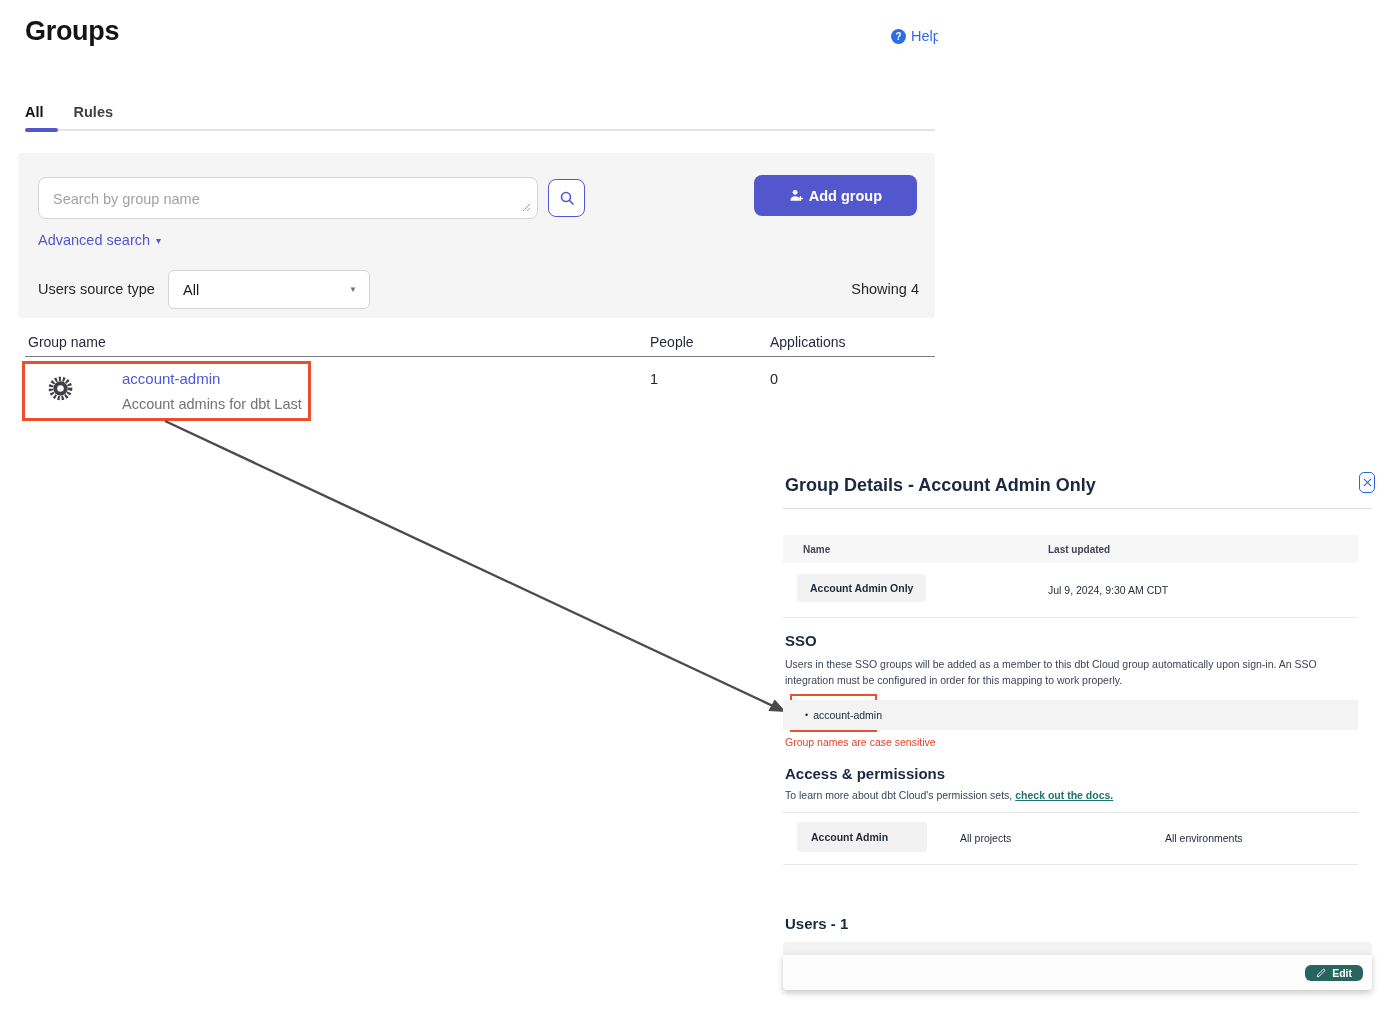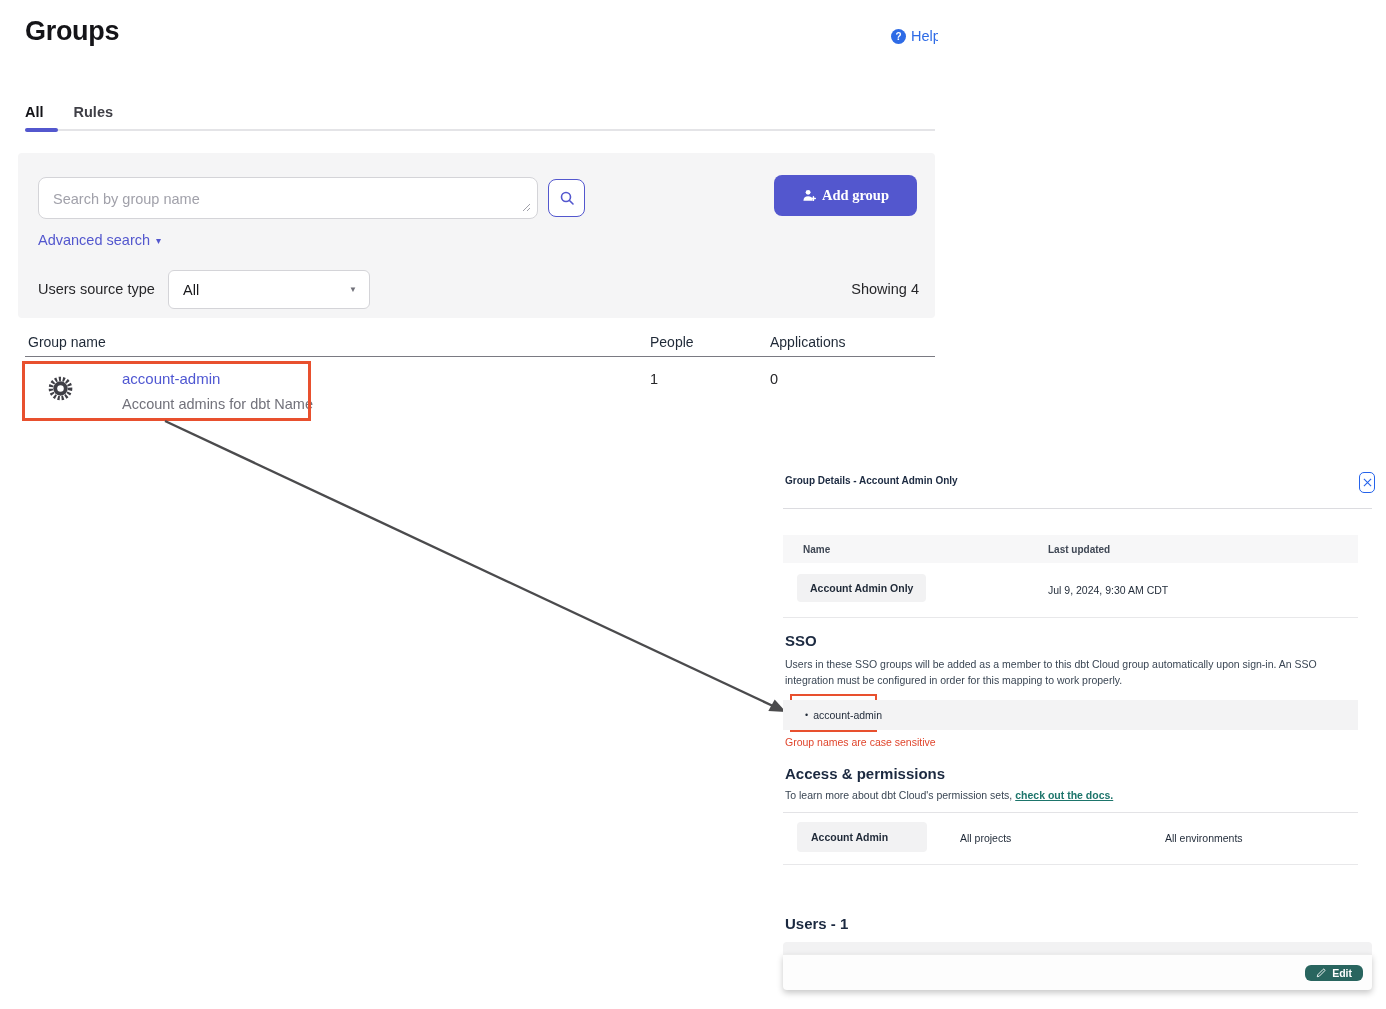--- a/index.html
+++ b/index.html
@@ -17,21 +17,21 @@
   .tab.active { color:#141418; }
   .tabs-track { position:absolute; left:25px; top:129px; width:910px; height:2px; background:#e4e4e7; }
   .tabs-active-bar { position:absolute; left:25px; top:128px; width:33px; height:4px; border-radius:2px; background:#5357CE; }
 
   .filter-panel { position:absolute; left:18px; top:153px; width:917px; height:165px; background:#f5f5f6; border-radius:4px; }
   .search-box { position:absolute; left:20px; top:24px; width:500px; height:42px; }
   .search-box textarea { width:100%; height:100%; resize:none; border:1px solid #d4d4d8; border-radius:8px; background:#fff; font-family:"Liberation Sans",sans-serif; font-size:14.5px; color:#18181b; padding:13px 24px 6px 14px; outline:none; overflow:hidden; }
   .search-box textarea::placeholder { color:#a1a1aa; }
   .resize-glyph { position:absolute; right:7px; bottom:7px; pointer-events:none; }
   .search-btn { position:absolute; left:530px; top:26px; width:37px; height:38px; background:#fff; border:1.5px solid #5357CE; border-radius:8px; display:flex; align-items:center; justify-content:center; cursor:pointer; }
-  .add-group { position:absolute; right:18px; top:22px; height:41px; padding:0 28px; background:#5357CE; border:none; border-radius:8px; color:#fff; font-family:Liberation Serif, serif; font-size:14.5px; font-weight:700; display:flex; align-items:center; gap:5px; cursor:pointer; }
+  .add-group { position:absolute; right:18px; top:22px; height:41px; padding:0 35px; background:#5357CE; border:none; border-radius:8px; color:#fff; font-family:Liberation Sans, sans-serif; font-size:14.5px; font-weight:700; display:flex; align-items:center; gap:5px; cursor:pointer; }
   .advanced { position:absolute; left:20px; top:79px; color:#5357CE; font-size:14.5px; display:flex; align-items:center; gap:6px; cursor:pointer; text-decoration:none; }
   .advanced .caret { font-size:10px; }
   .source-row-label { position:absolute; left:20px; top:128px; font-size:14.5px; color:#27272a; }
   .source-select { position:absolute; left:150px; top:117px; width:202px; height:39px; background:#fff; border:1px solid #d4d4d8; border-radius:6px; display:flex; align-items:center; padding:0 12px 0 14px; font-size:14.5px; color:#18181b; cursor:pointer; }
   .source-select .sel-caret { margin-left:auto; font-size:8px; color:#71717a; }
   .showing { position:absolute; right:16px; top:128px; font-size:14.5px; color:#27272a; }
 
   .gtable-head { position:absolute; left:25px; top:330px; width:910px; height:27px; border-bottom:1px solid #7a7a82; font-size:14px; color:#1f2937; }
   .gth-name { position:absolute; left:3px; top:4px; }
   .gth-people { position:absolute; left:625px; top:4px; }
@@ -43,21 +43,21 @@
   .grp-desc { position:absolute; left:97px; top:39px; font-size:14.5px; color:#71717a; }
   .grp-people { position:absolute; left:625px; top:14px; font-size:14.5px; color:#27272a; }
   .grp-apps { position:absolute; left:745px; top:14px; font-size:14.5px; color:#27272a; }
 
   .red-box-1 { position:absolute; left:22px; top:361px; width:289px; height:60px; border:3px solid #E8502E; pointer-events:none; }
   .red-box-2 { position:absolute; left:790px; top:694px; width:87px; height:38px; border:2.5px solid #E8502E; pointer-events:none; }
   .arrow-overlay { position:absolute; left:0; top:0; width:1386px; height:1009px; pointer-events:none; }
 
   
   .details { position:absolute; left:783px; top:465px; width:589px; height:530px; font-size:10.5px; color:#3a4654; }
-  .d-title { position:absolute; left:2px; top:10px; font-size:10px; font-weight:700; color:#1b2940; }
+  .d-title { position:absolute; left:2px; top:10px; font-size:18px; font-weight:700; color:#1b2940; }
   .d-close { position:absolute; right:-3px; top:7px; width:16px; height:21px; border:1.6px solid #2563EB; border-radius:5px; background:#fff; display:flex; align-items:center; justify-content:center; cursor:pointer; padding:0; }
   .d-div1 { position:absolute; left:0; top:43px; width:589px; height:1px; background:#dcdce0; }
 
   .info-table { position:absolute; left:0; top:70px; width:575px; }
   .t-head { background:#f7f7f8; height:28px; position:relative; font-weight:700; color:#3f4754; font-size:10px; }
   .t-row { position:relative; border-bottom:1px solid #e8e8ea; }
   .info-table .t-row { height:55px; }
   .ith-name { position:absolute; left:20px; top:9px; }
   .ith-upd  { position:absolute; left:265px; top:9px; }
   .pill { position:absolute; left:14px; top:11px; background:#f2f2f3; border-radius:4px; padding:8px 13px; font-weight:700; color:#1f2937; font-size:10.5px; }
@@ -143,21 +143,21 @@
     <span class="gth-people">People</span>
     <span class="gth-apps">Applications</span>
   </div>
   <div class="group-row">
     <svg class="grp-icon" viewBox="0 0 28 28">
       <circle cx="14" cy="14" r="10" fill="none" stroke="#3f3f46" stroke-width="4.5" stroke-dasharray="2.2 1.9"></circle>
       <circle cx="14" cy="14" r="7.5" fill="#3f3f46"></circle>
       <circle cx="14" cy="14" r="3.4" fill="#ffffff"></circle>
     </svg>
     <a class="grp-name">account-admin</a>
-    <div class="grp-desc">Account admins for dbt Name</div>
+    <div class="grp-desc">Account admins for dbt Last</div>
     <div class="grp-people">1</div>
     <div class="grp-apps">0</div>
   </div>
 
   <div class="red-box-1"></div>
   <div class="red-box-2"></div>
   <svg class="arrow-overlay" viewBox="0 0 1386 1009">
     <line x1="165" y1="421" x2="773" y2="706" stroke="#4b4b4d" stroke-width="2.4"></line>
     <polygon points="786,712 768.3,710.9 774.7,699.4" fill="#4b4b4d"></polygon>
   </svg>

